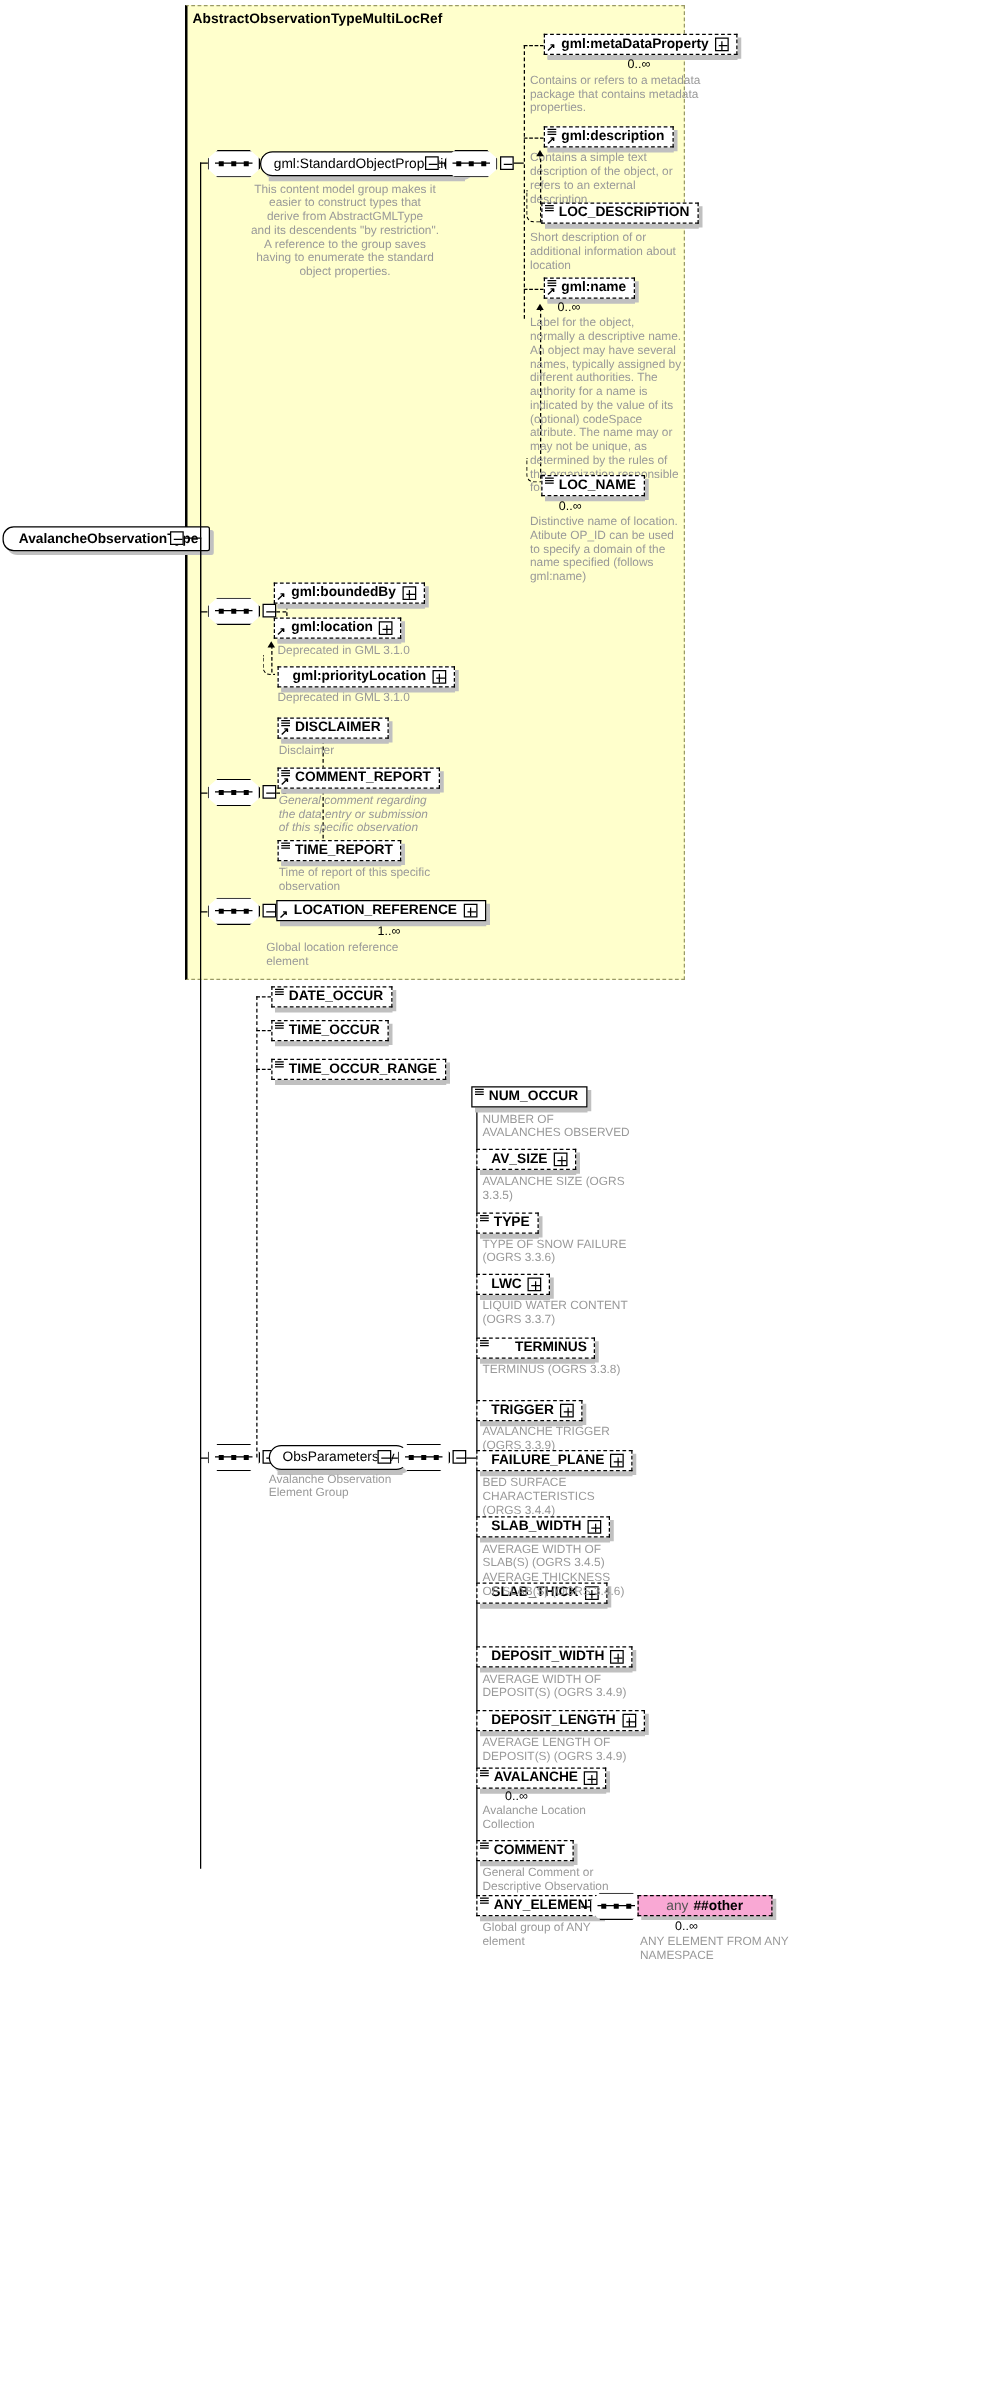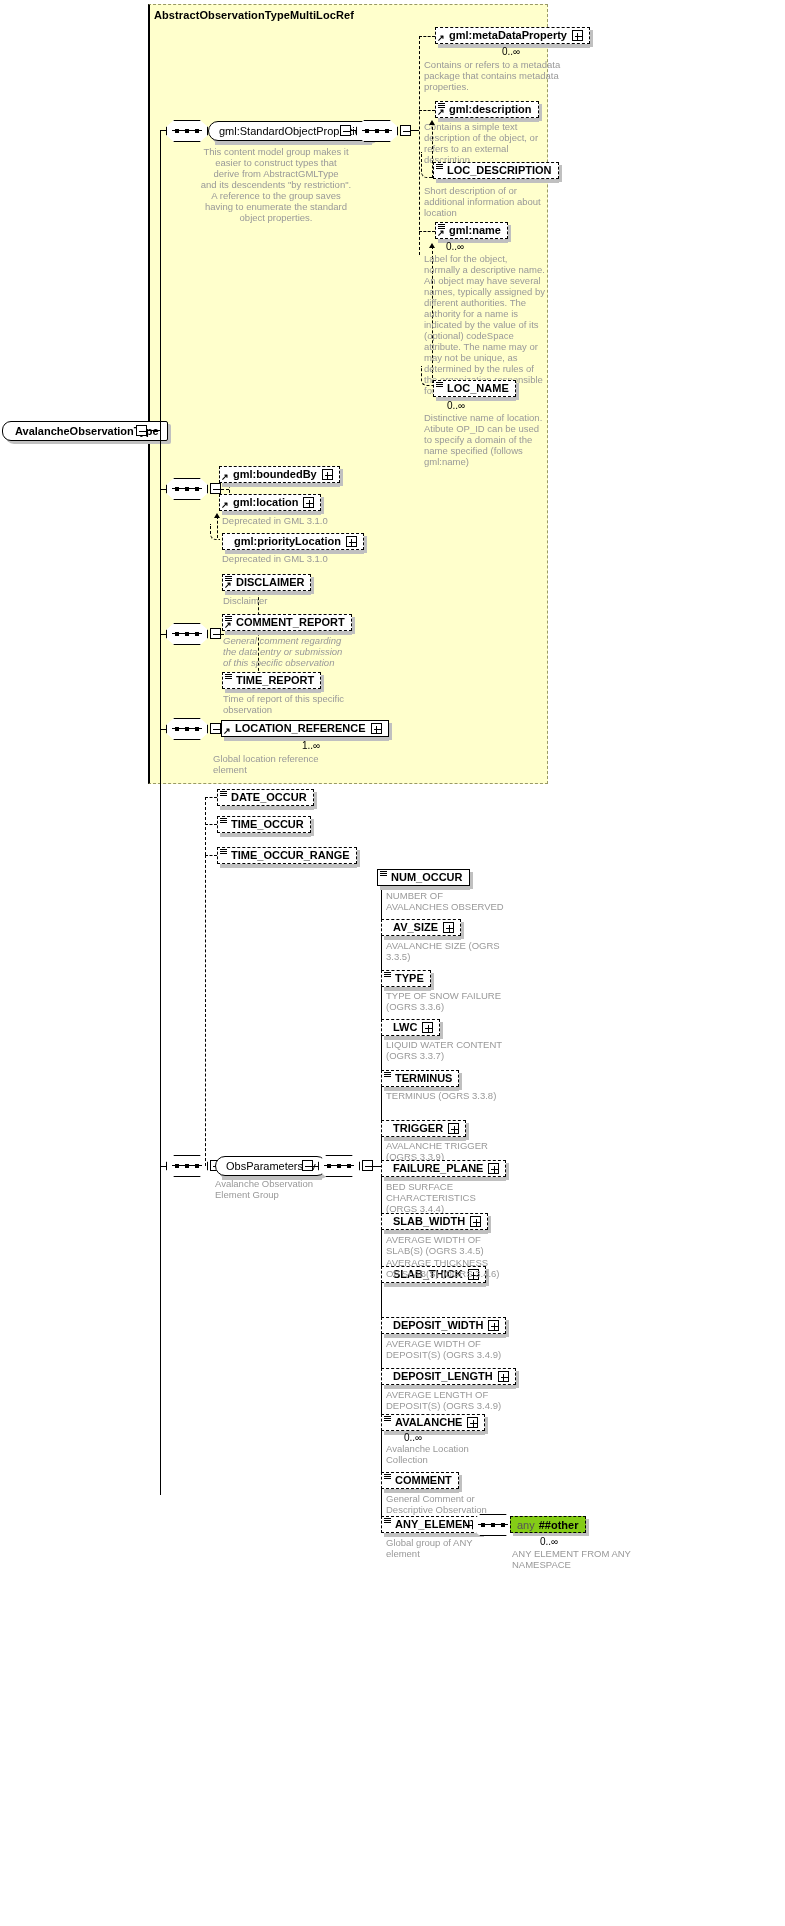--- a/index.html
+++ b/index.html
@@ -209,25 +209,25 @@
   
   .elbow {
     position:absolute;
     border-left:1px dashed #000;
     border-bottom:1px dashed #000;
     border-bottom-left-radius:6px;
   }
   
   .anybox {
     position:absolute;
-    background:#84cc16;
+    background:#f9a8d4;
     border:1px dashed #000;
     height:17px;
     display:flex; align-items:center;
-    padding:0 6px;
+    padding:0 22px;
     font-size:11px; color:#000; font-weight:bold;
     white-space:nowrap;
     box-shadow: 3px 3px 0 0 #c0c0c0;
   }
   .anybox .any-pre { font-weight:normal; color:#555; margin-right:4px; }
 </style>
 </head>
 <body>
 
 <div id="root">
@@ -586,21 +586,21 @@
   <div class="anno" style="left:386px; top:1039px; width:150px;">LIQUID WATER CONTENT
 (OGRS 3.3.7)</div>
 
   <div class="dln h" style="left:381px; top:1078px; width:12px;"></div>
   <div class="node optional hasbar" style="left:381px; top:1070px;">
     <span class="seqmark">
         <i></i>
         <i></i>
         <i></i>
       </span>
-    <span class="lbl" style="margin-left:6px">TERMINUS</span>
+    <span class="lbl" style="margin-left:23px">TERMINUS</span>
   </div>
   <div class="anno" style="left:386px; top:1090px; width:150px;">TERMINUS (OGRS 3.3.8)</div>
 
   <div class="dln h" style="left:381px; top:1128px; width:12px;"></div>
   <div class="node optional hasbar" style="left:381px; top:1120px;">
     <span class="lbl" style="margin-left:4px">TRIGGER</span>
     <span class="plus"></span>
   </div>
   <div class="anno" style="left:386px; top:1140px; width:150px;">AVALANCHE TRIGGER
 (OGRS 3.3.9)</div>

